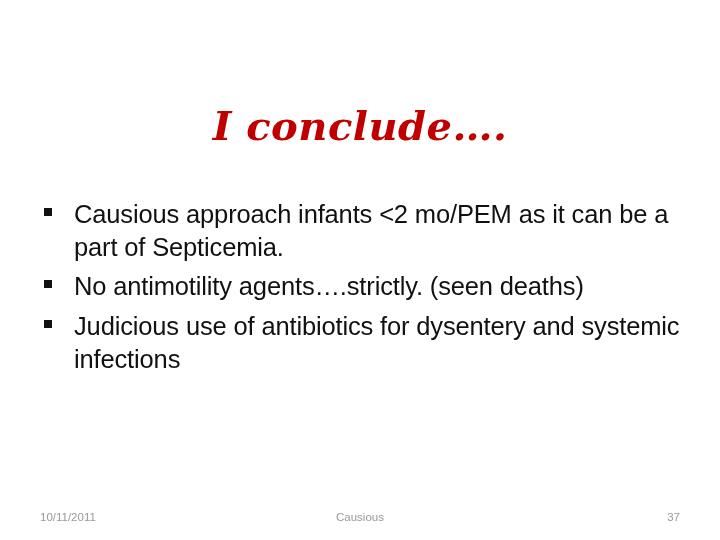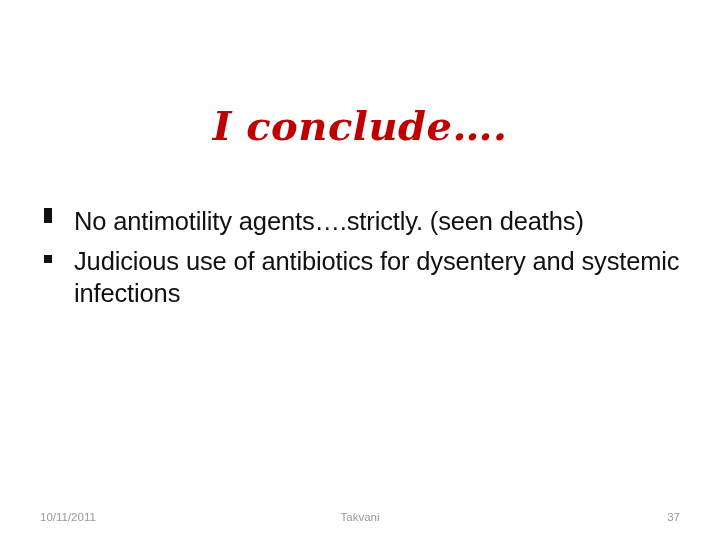--- a/index.html
+++ b/index.html
@@ -94,30 +94,31 @@
 </head>
 <body>
 
 <div class="slide">
 
   <div class="slide-title">I conclude….</div>
 
   <ul class="bullet-list">
     <li class="bullet-item">
       <span class="bullet-marker"></span>
+      <span>Causious approach infants &lt;2 mo/PEM as it can be a part of Septicemia.</span>
     </li>
     <li class="bullet-item">
       <span class="bullet-marker"></span>
       <span>No antimotility agents….strictly. (seen deaths)</span>
     </li>
     <li class="bullet-item">
       <span class="bullet-marker"></span>
       <span>Judicious use of antibiotics for dysentery and systemic infections</span>
     </li>
   </ul>
 
   <div class="footer">
     <span class="footer-date">10/11/2011</span>
-    <span class="footer-center">Takvani</span>
+    <span class="footer-center">Causious</span>
     <span class="footer-page">37</span>
   </div>
 
 </div>
 
 </body></html>

